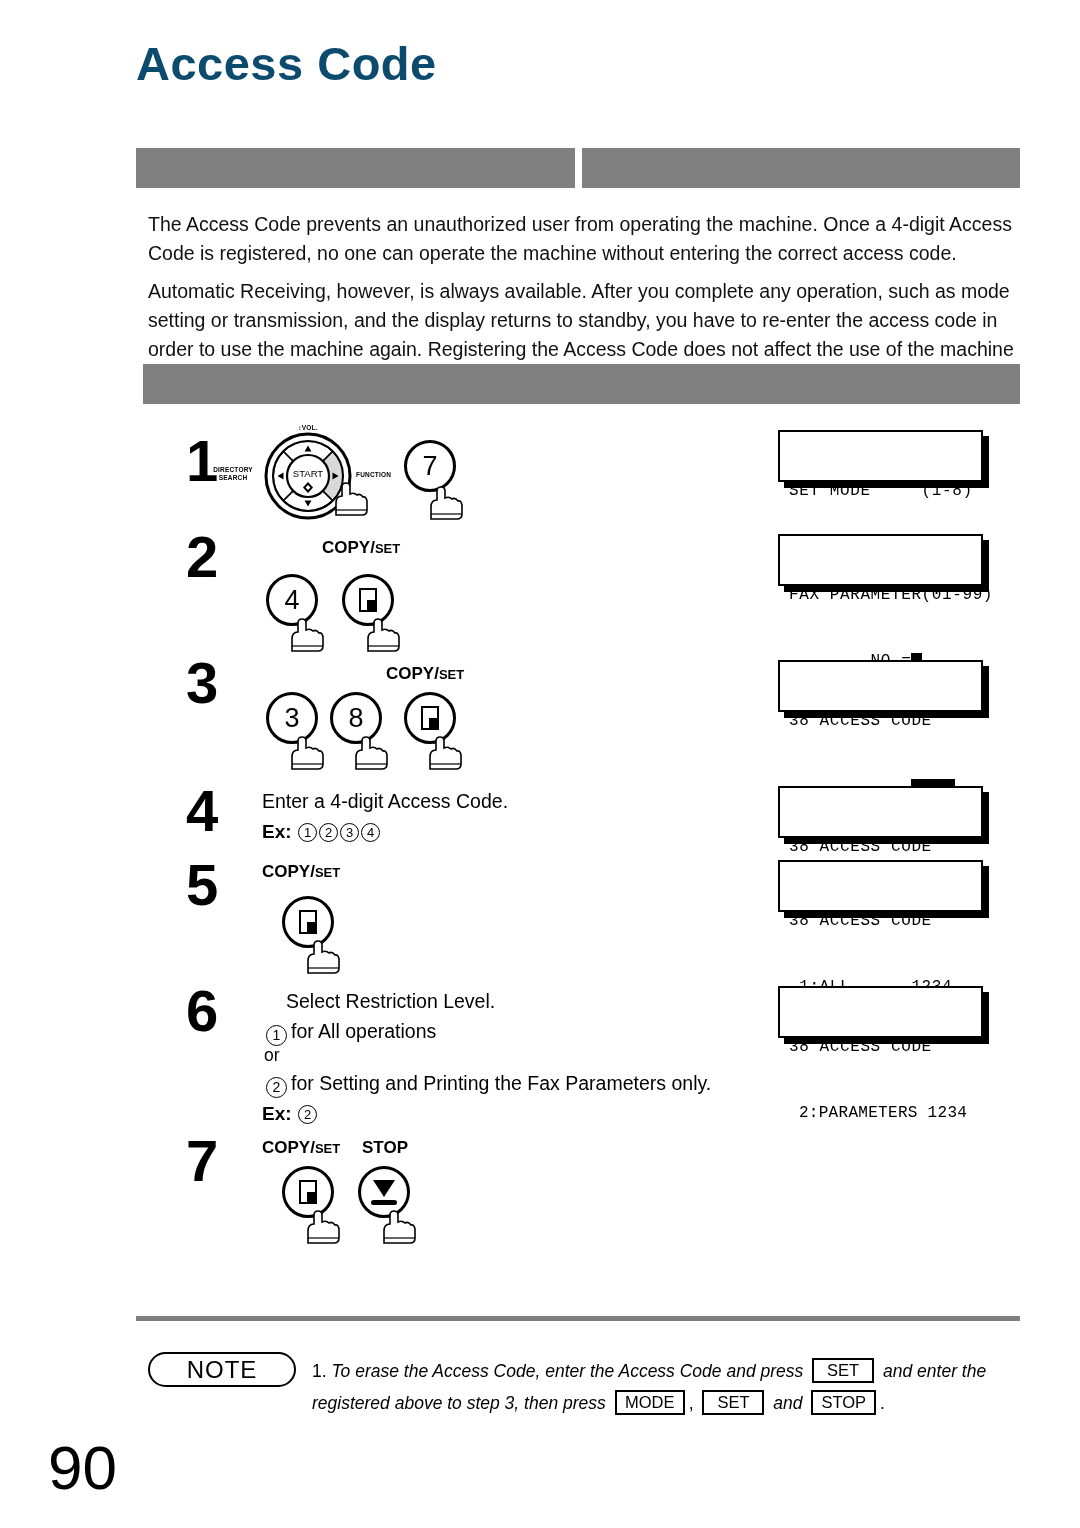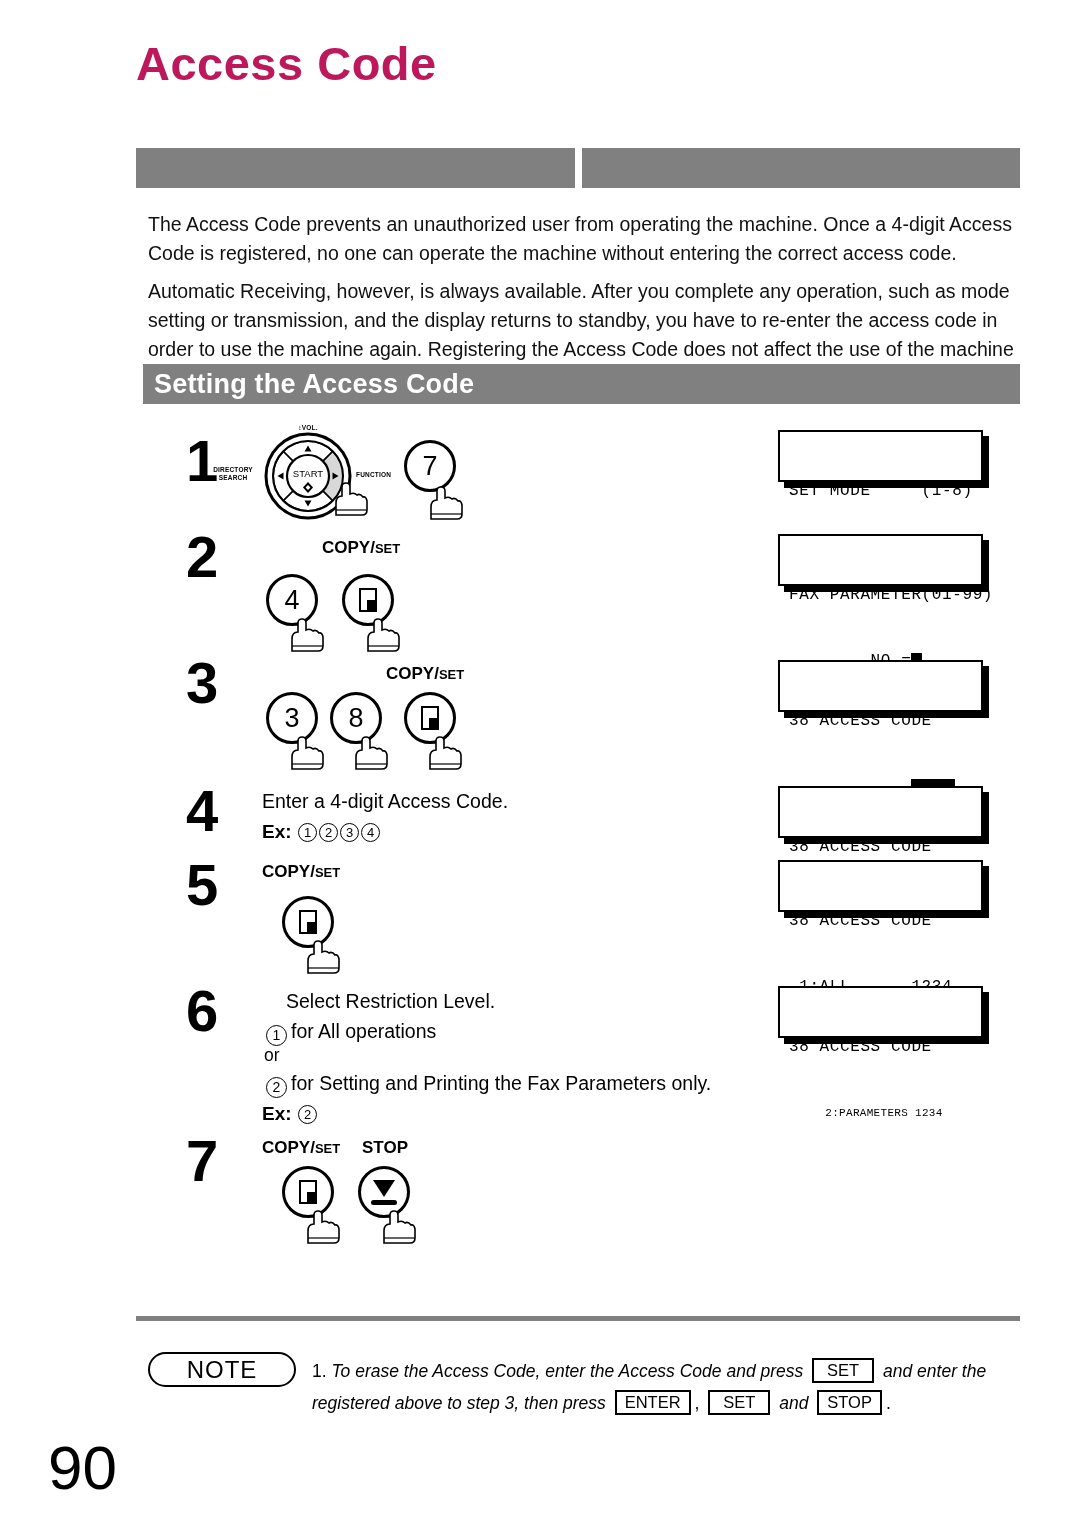--- a/index.html
+++ b/index.html
@@ -9,21 +9,21 @@
     background:#ffffff;
     font-family:"Liberation Sans", sans-serif;
     color:#000;
     position:relative;
     overflow:hidden;
   }
 
   
   .page-title {
     position:absolute; left:136px; top:36px;
-    font-size:47px; font-weight:bold; color:#be185d;
+    font-size:47px; font-weight:bold; color:#0c4a6e;
     letter-spacing:0.5px;
   }
 
   
   .banner {
     position:absolute; left:136px; width:884px; height:40px;
     background:#808080;
     display:flex; align-items:center;
   }
   .banner .bar {
@@ -188,21 +188,20 @@
 <div class="banner" id="banner-general">
   <div class="bar"></div>
   <div class="btxt">General Description</div>
 </div>
 
 <div class="para" id="para1">The Access Code prevents an unauthorized user from operating the machine.  Once a 4-digit Access Code is registered, no one can operate the machine without entering the correct access code.</div>
 <div class="para" id="para2">Automatic Receiving, however, is always available.  After you complete any operation, such as mode setting or transmission, and the display returns to standby, you have to re-enter the access code in order to use the machine again.  Registering the Access Code does not affect the use of the machine in any other way.</div>
 
 <div class="banner" id="banner-setting">
   <div class="bar"></div>
-  <div class="btxt">Setting the Access Code</div>
 </div>
 
 <div class="step-num" style="left:186px; top:432px;">1</div>
 
 <div class="dial" style="left:264px; top:432px;">
   <svg width="88" height="88" viewBox="0 0 88 88">
     <circle cx="44" cy="44" r="42" fill="#fff" stroke="#000" stroke-width="3"></circle>
     <circle cx="44" cy="44" r="35" fill="#fff" stroke="#000" stroke-width="2"></circle>
 
     <path d="M 44 44 L 68.5 19.5 A 34.6 34.6 0 0 1 68.5 68.5 Z" fill="#d8d8d8" stroke="#000" stroke-width="1.4"></path>
@@ -350,21 +349,21 @@
 <div class="step-text" style="left:266px; top:1068px;">
   <span class="cdig-lg">2</span><span>for Setting and Printing the Fax Parameters only.</span>
 </div>
 <div class="step-text" style="left:262px; top:1098px;">
   <span class="ex-label">Ex:</span>
   <span class="cdig">2</span>
 </div>
 
 <div class="lcd" style="left:778px; top:986px;">
   <span class="row">38 ACCESS CODE</span>
-  <span class="row" style="font-size:11px; letter-spacing:0.3px;text-align:center;"> 2:PARAMETERS 1234</span>
+  <span class="row" style="font-size:16px; letter-spacing:0.3px;"> 2:PARAMETERS 1234</span>
 </div>
 
 <div class="step-num" style="left:186px; top:1132px;">7</div>
 <div class="key-caption" style="left:262px; top:1138px;">
   <span class="big">COPY</span><span class="big">/</span><span class="sml">SET</span>
 </div>
 <div class="key-caption" style="left:362px; top:1138px;">
   <span class="big">STOP</span>
 </div>
 <div class="keywrap" style="left:282px; top:1166px;">
@@ -394,19 +393,19 @@
 
 <div class="rule"></div>
 
 <div class="note-badge">NOTE</div>
 <div class="note-body">
   <span class="note-num">1.</span>
   <span>To erase the Access Code, enter the Access Code and press</span>
   <span class="kbox">SET</span>
   <span>and enter the</span><br>
   <span>registered above to step 3, then press</span>
-  <span class="kbox" style="min-width:70px;">ENTER</span><span class="note-num">,</span>
+  <span class="kbox" style="min-width:70px;">MODE</span><span class="note-num">,</span>
   <span class="kbox">SET</span>
   <span>and</span>
   <span class="kbox">STOP</span><span class="note-num">.</span>
 </div>
 
 <div class="pageno">90</div>
 
 </body></html>

